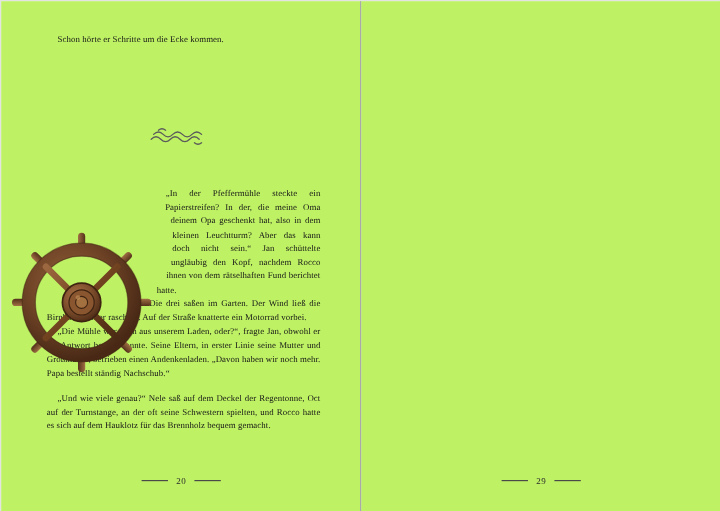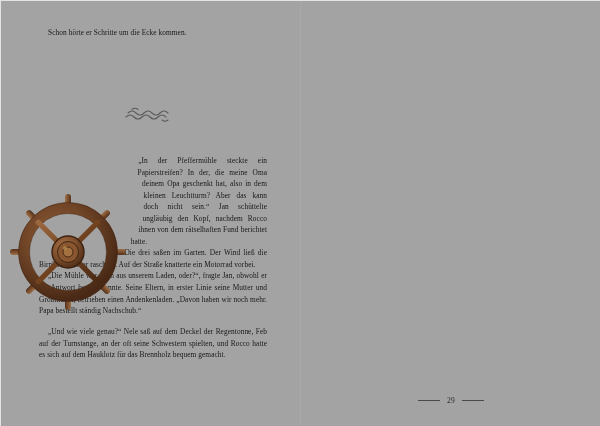--- a/index.html
+++ b/index.html
@@ -20,21 +20,21 @@
     height: 426px;
     background: #ffffff;
     box-sizing: border-box;
     border: 1px solid #e3e3e3;
   }
   .page {
     position: absolute;
     top: 0;
     height: 426px;
     box-sizing: border-box;
-    background: #a3a3a3;
+    background: #bef264;
     overflow: hidden;
   }
   #page-left  { left: 0;     width: 300px; }
   #page-right { left: 300px; width: 300px; }
 
   .spine {
     position: absolute;
     left: 299px;
     top: 0;
     width: 1px;
@@ -197,23 +197,28 @@
     </div>
 
     <div class="textcol" id="left-col-mid">
       <span class="wheel-float"></span>
       <p>„In der Pfeffermühle steckte ein Papierstreifen? In der, die meine Oma deinem Opa geschenkt hat, also in dem kleinen Leuchtturm? Aber das kann doch nicht sein.“ Jan schüttelte ungläubig den Kopf, nachdem Rocco ihnen von dem rätselhaften Fund berichtet hatte.</p>
       <p>Die drei saßen im Garten. Der Wind ließ die Birnbaumblätter rascheln. Auf der Straße knatterte ein Motorrad vorbei.</p>
       <p>„Die Mühle war doch aus unserem Laden, oder?“, fragte Jan, obwohl er die Antwort bereits kannte. Seine Eltern, in erster Linie seine Mutter und Großmutter, betrieben einen Andenkenladen. „Davon haben wir noch mehr. Papa bestellt ständig Nachschub.“</p>
     </div>
 
     <div class="textcol" id="left-col-bot">
-      <p>„Und wie viele genau?“ Nele saß auf dem Deckel der Regentonne, Feb auf der Turnstange, an der oft seine Schwestern spielten, und Rocco hatte es sich auf dem Hauklotz für das Brennholz bequem gemacht.</p>
-    </div>
-
+      <p>„Und wie viele genau?“ Nele saß auf dem Deckel der Regentonne, Oct auf der Turnstange, an der oft seine Schwestern spielten, und Rocco hatte es sich auf dem Hauklotz für das Brennholz bequem gemacht.</p>
+    </div>
+
+    <div class="folio">
+      <span class="rule"></span>
+      <span>20</span>
+      <span class="rule"></span>
+    </div>
   </div>
 
   <div class="page" id="page-right">
 
     <div class="folio">
       <span class="rule"></span>
       <span>29</span>
       <span class="rule"></span>
     </div>
   </div>

